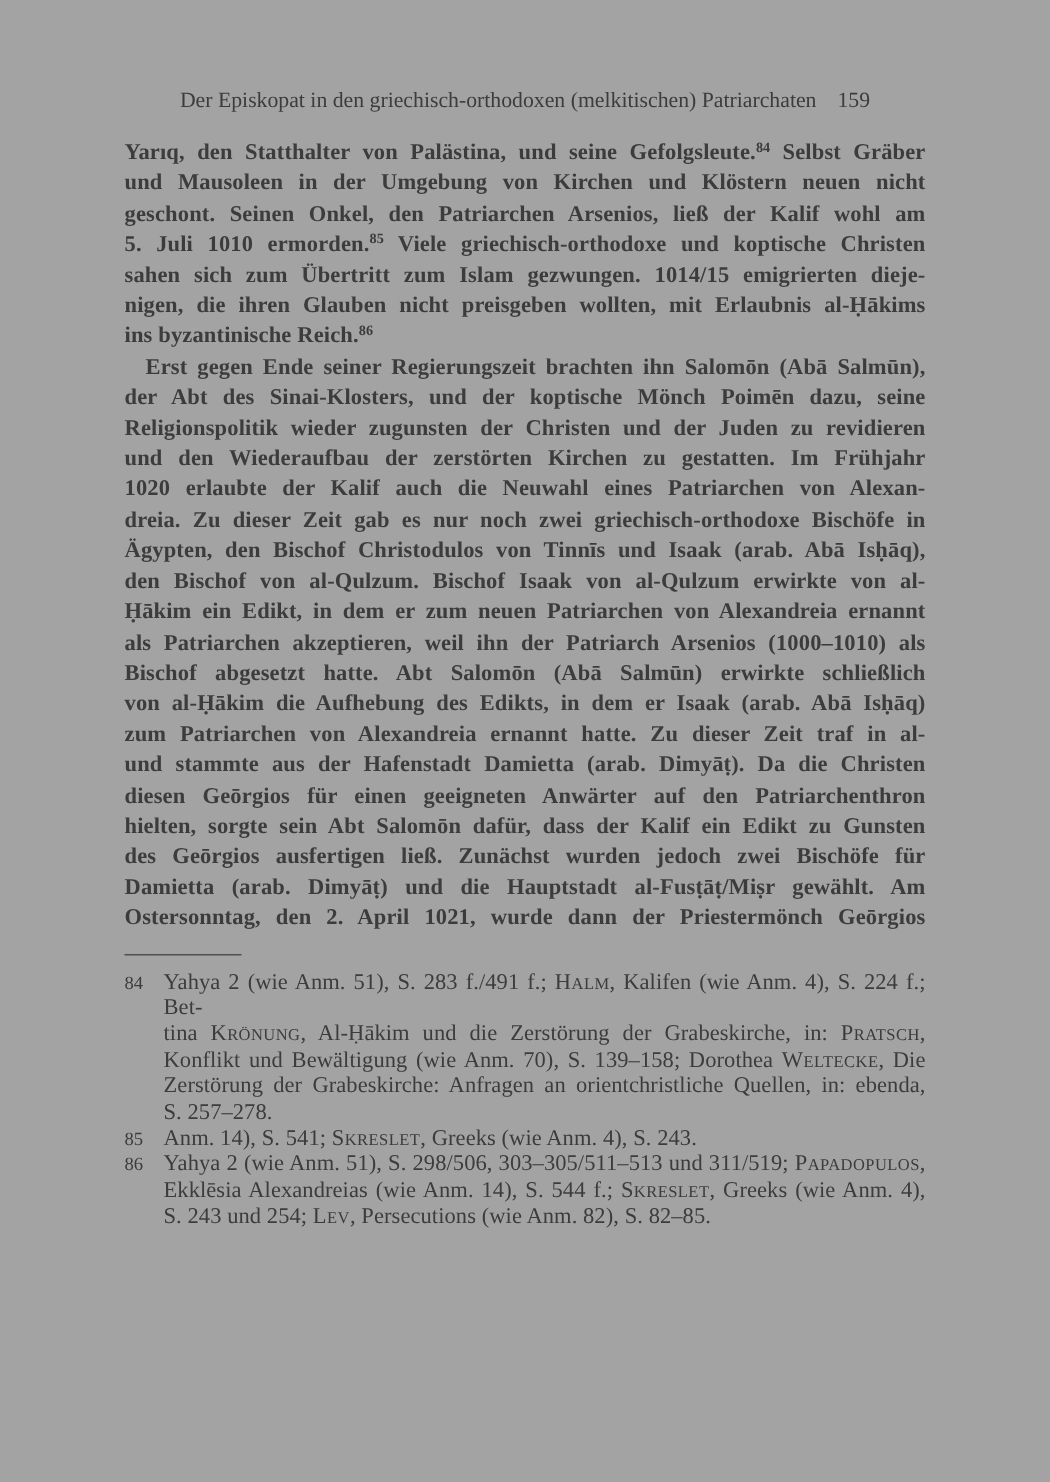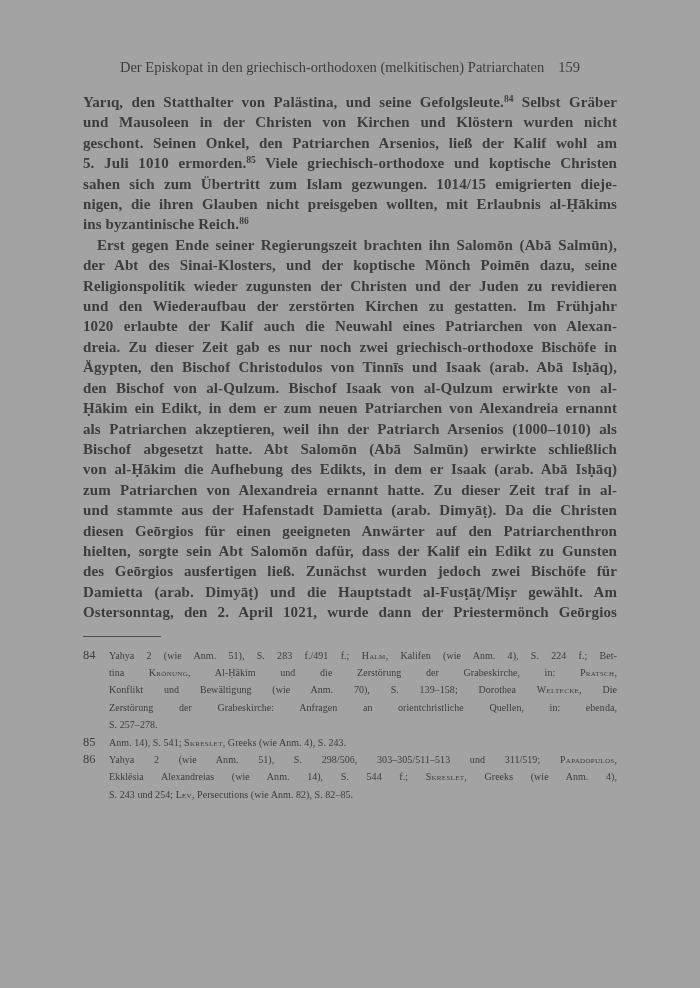--- a/index.html
+++ b/index.html
@@ -20,35 +20,35 @@
     text-align:justify;text-align-last:justify;
   }
   .bline.noj{text-align-last:left;}
   .bline.indent{text-indent:14px;}
   .sup{font-size:9.5px;vertical-align:5px;line-height:0;letter-spacing:0;}
   .sc{font-variant:small-caps;letter-spacing:0.3px;}
   .rule{width:78px;height:0;border-top:1px solid #4f4f4f;margin:13px 0 10px 0;}
   .footnote{display:flex;}
   .fn-num{flex:none;width:26px;font-size:12.4px;line-height:17.4px;}
   .fn-body{flex:1;min-width:0;}
-  .fn-body .bline{font-size:10px;line-height:17.4px;letter-spacing:0.05px;}
+  .fn-body .bline{font-size:15px;line-height:17.4px;letter-spacing:0.05px;}
 </style>
 </head>
 <body>
 
 <div class="page">
   <div class="header">
     <span>Der Episkopat in den griechisch-orthodoxen (melkitischen) Patriarchaten</span>
     <span>159</span>
   </div>
 
   <div class="bodytext">
       <div>
         <div class="bline"><span>Yarıq, den Statthalter von Palästina, und seine Gefolgsleute.</span><span class="sup">84</span><span> Selbst Gräber</span></div>
-        <div class="bline"><span>und Mausoleen in der Christen von Kirchen und Klöstern wurden nicht</span></div>
+        <div class="bline"><span>und Mausoleen in der Umgebung von Kirchen und Klöstern neuen nicht</span></div>
         <div class="bline"><span>geschont. Seinen Onkel, den Patriarchen Arsenios, ließ der Kalif wohl am</span></div>
         <div class="bline"><span>5. Juli 1010 ermorden.</span><span class="sup">85</span><span> Viele griechisch-orthodoxe und koptische Christen</span></div>
         <div class="bline"><span>sahen sich zum Übertritt zum Islam gezwungen. 1014/15 emigrierten dieje-</span></div>
         <div class="bline"><span>nigen, die ihren Glauben nicht preisgeben wollten, mit Erlaubnis al-Ḥākims</span></div>
         <div class="bline noj"><span>ins byzantinische Reich.</span><span class="sup">86</span></div>
       </div>
       <div>
         <div class="bline indent"><span>Erst gegen Ende seiner Regierungszeit brachten ihn Salomōn (Abā Salmūn),</span></div>
         <div class="bline"><span>der Abt des Sinai-Klosters, und der koptische Mönch Poimēn dazu, seine</span></div>
         <div class="bline"><span>Religionspolitik wieder zugunsten der Christen und der Juden zu revidieren</span></div>

